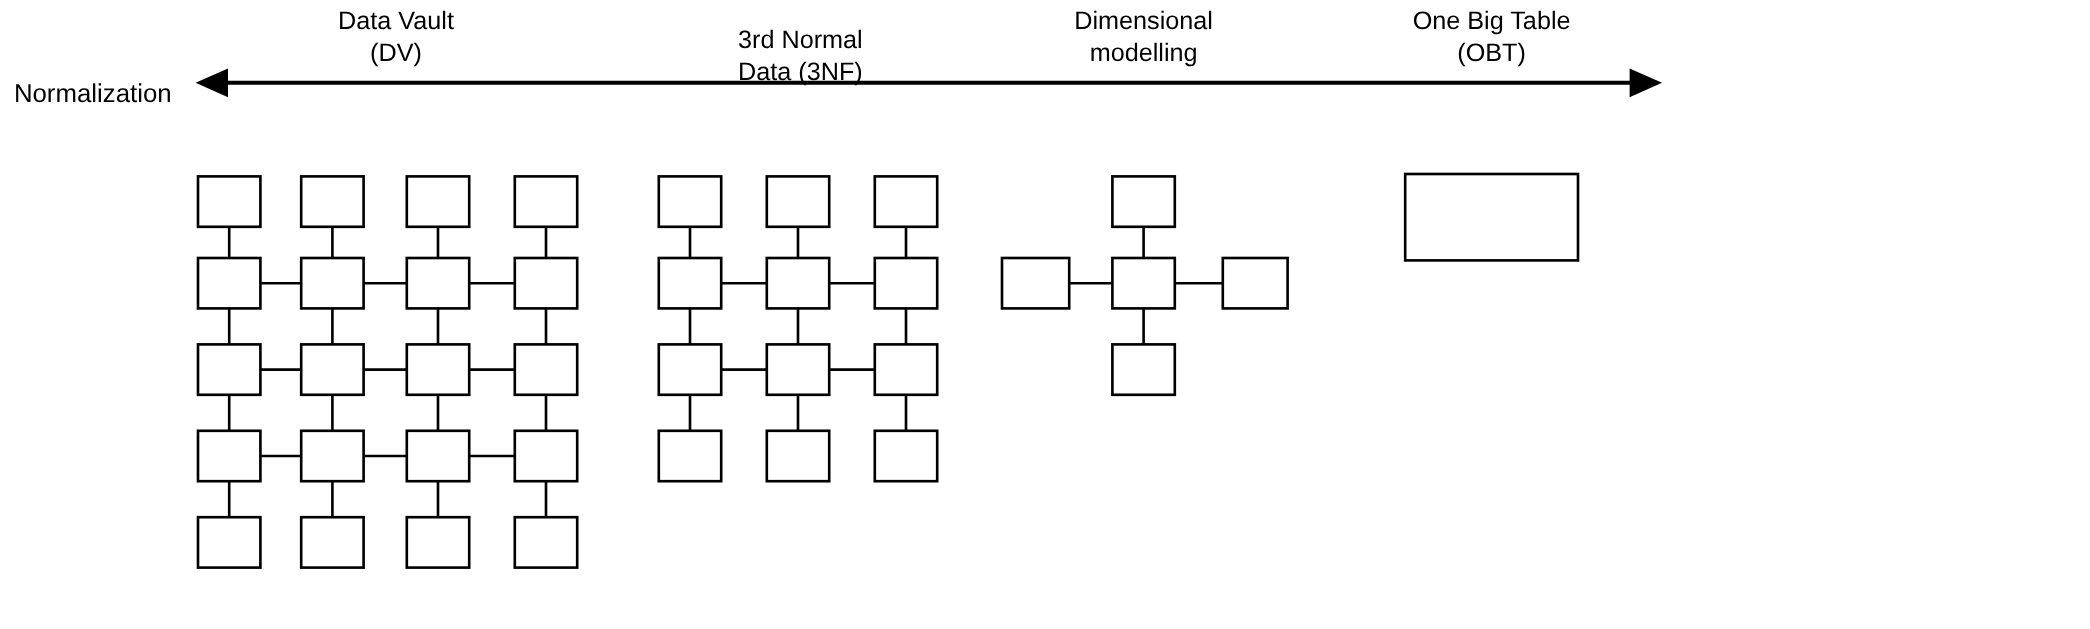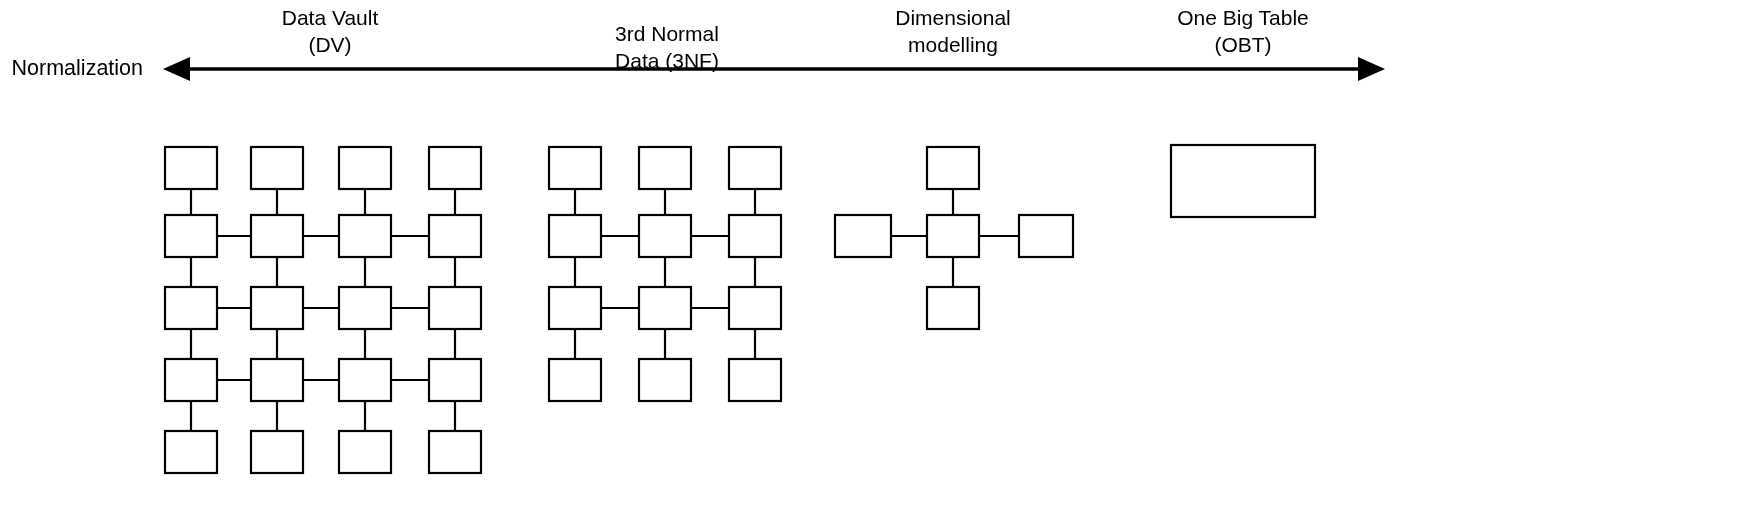--- a/index.html
+++ b/index.html
@@ -53,20 +53,21 @@
     font-size: 21px;
     line-height: 27px;
     color: #000000;
   }
   .stage-label {
     text-align: center;
     transform: translateX(-50%);
   }
   .end-label {
     font-size: 21.5px;
+    margin-top: 10px;
   }
   .end-left {
     transform: translateX(-100%);
   }
 </style>
 </head>
 <body>
 
 <div id="canvas">
 

